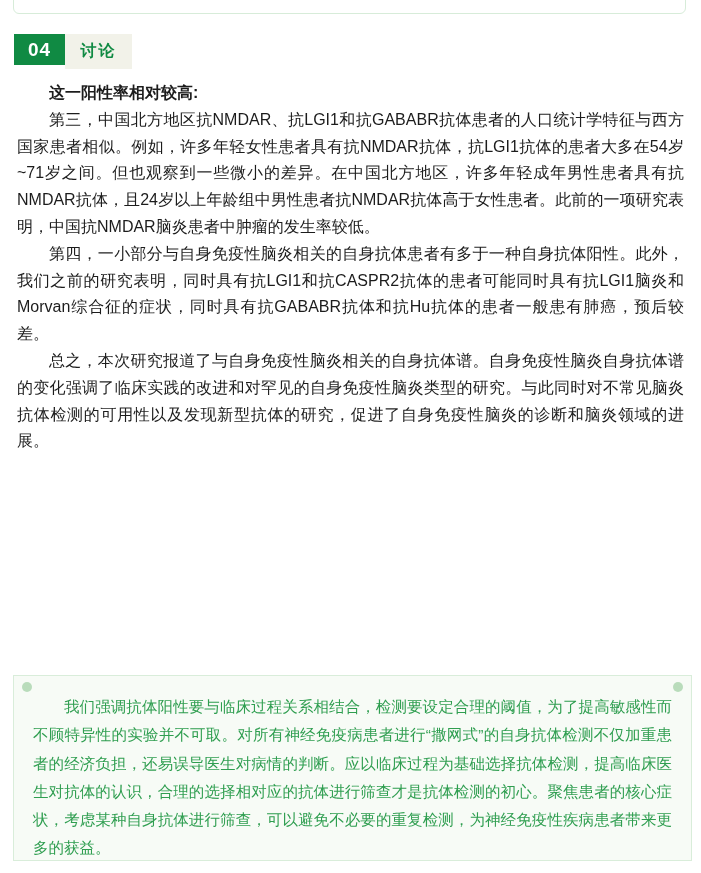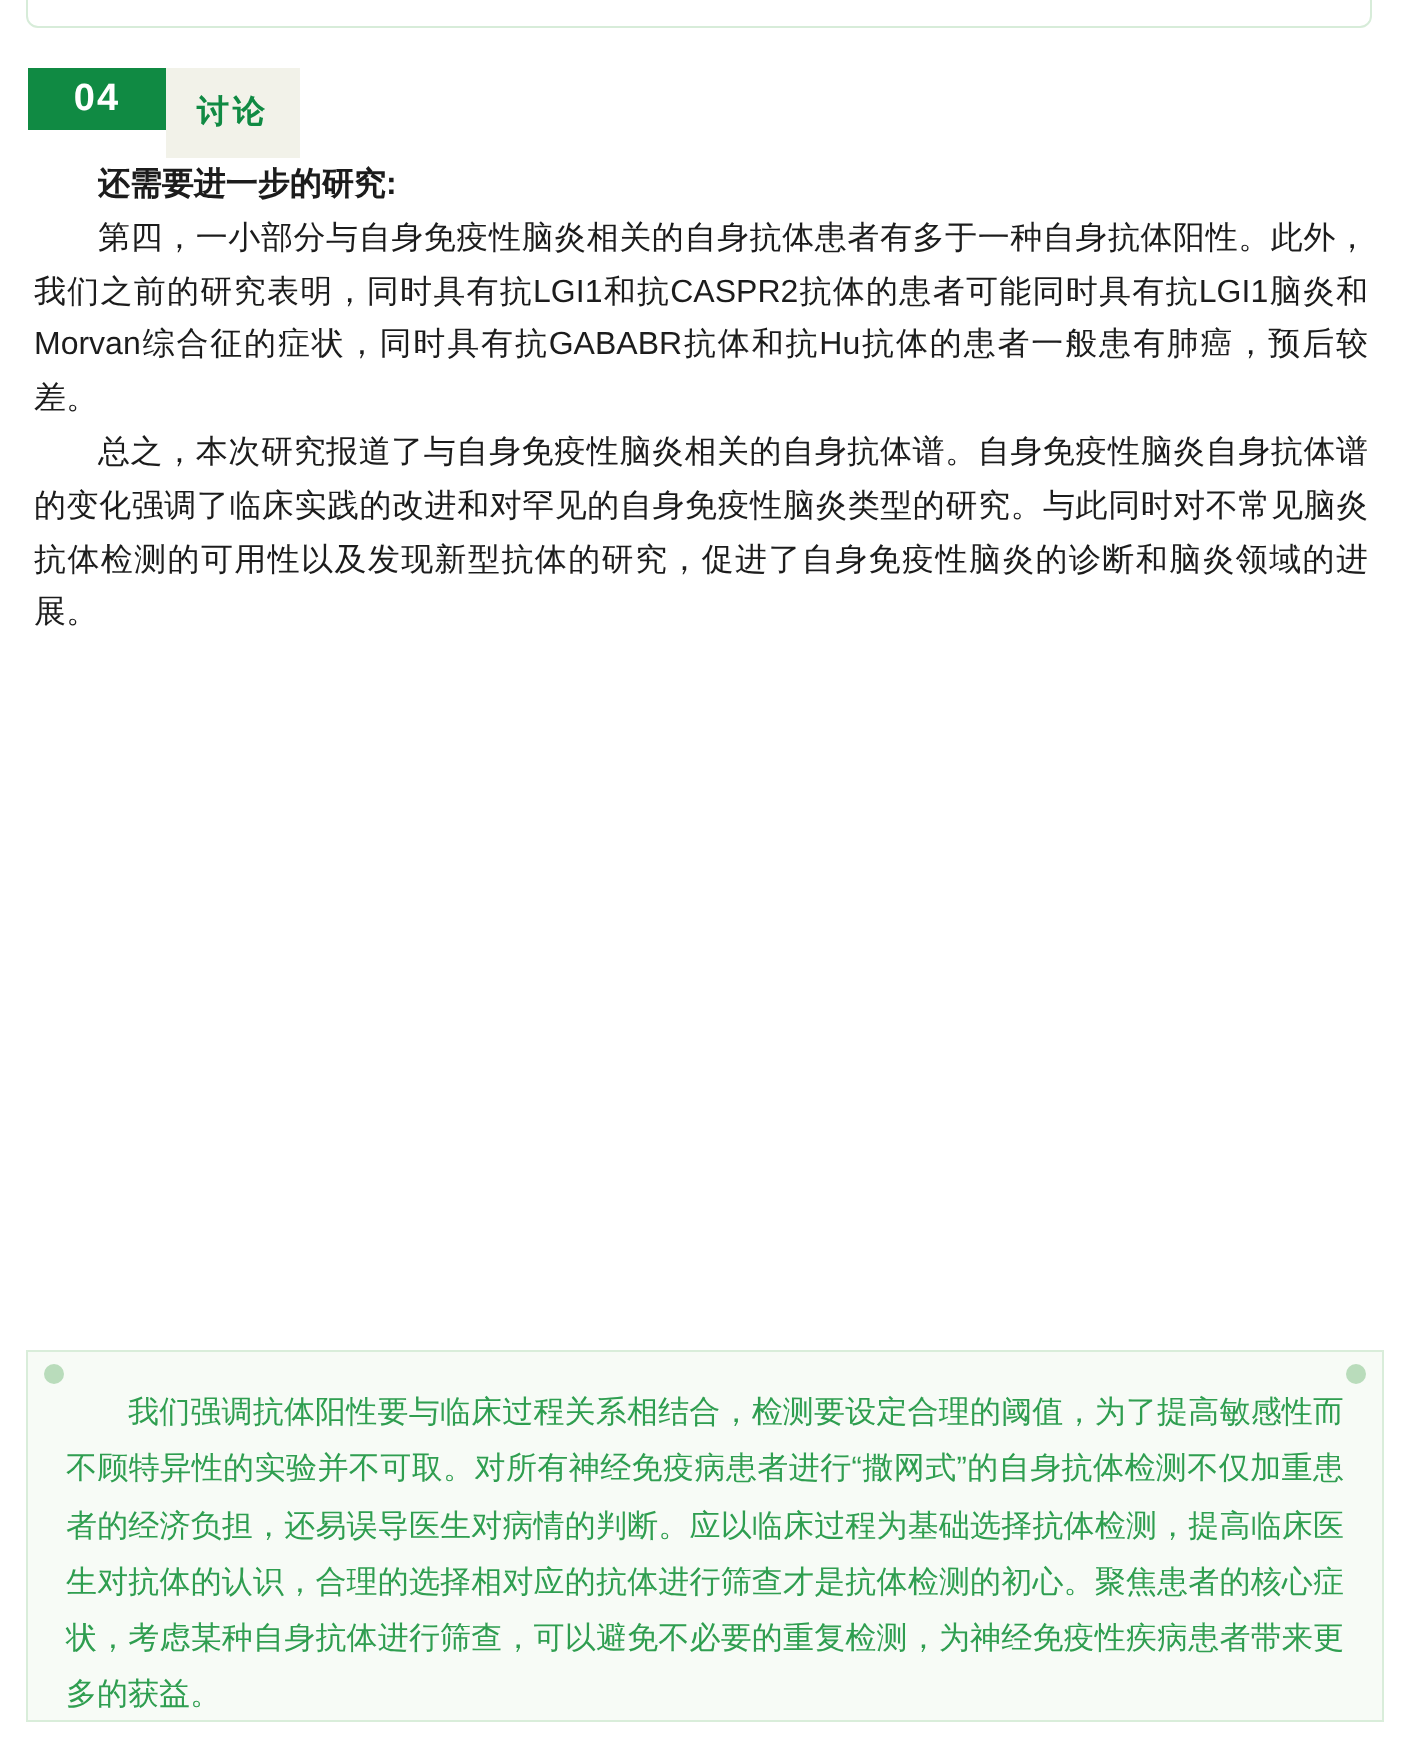--- a/index.html
+++ b/index.html
@@ -27,34 +27,34 @@
     box-sizing: border-box;
   }
   .section-header {
     position: absolute;
     top: 34px;
     left: 14px;
     display: flex;
     height: 31px;
   }
   .num-badge {
-    width: 69px;
+    width: 51px;
     height: 31px;
     background: #108a43;
     color: #ffffff;
     font-size: 19px;
     font-weight: bold;
     display: flex;
     align-items: center;
     justify-content: center;
     letter-spacing: 1px;
   }
   .title-badge {
     width: 67px;
-    height: 45px;
+    height: 35px;
     background: #f2f2e9;
     color: #108a43;
     font-size: 16px;
     font-weight: bold;
     display: flex;
     align-items: center;
     justify-content: center;
     letter-spacing: 2px;
   }
   .content {
@@ -108,21 +108,22 @@
 <body>
 
 <div class="top-remnant"></div>
 
 <div class="section-header">
   <div class="num-badge">04</div>
   <div class="title-badge">讨论</div>
 </div>
 
 <div class="content">
-  <p class="heading">还需要进一步的研究:</p>
+  <p class="heading">这一阳性率相对较高:</p>
+  <p>第三，中国北方地区抗NMDAR、抗LGI1和抗GABABR抗体患者的人口统计学特征与西方国家患者相似。例如，许多年轻女性患者具有抗NMDAR抗体，抗LGI1抗体的患者大多在54岁~71岁之间。但也观察到一些微小的差异。在中国北方地区，许多年轻成年男性患者具有抗NMDAR抗体，且24岁以上年龄组中男性患者抗NMDAR抗体高于女性患者。此前的一项研究表明，中国抗NMDAR脑炎患者中肿瘤的发生率较低。</p>
   <p>第四，一小部分与自身免疫性脑炎相关的自身抗体患者有多于一种自身抗体阳性。此外，我们之前的研究表明，同时具有抗LGI1和抗CASPR2抗体的患者可能同时具有抗LGI1脑炎和Morvan综合征的症状，同时具有抗GABABR抗体和抗Hu抗体的患者一般患有肺癌，预后较差。</p>
   <p>总之，本次研究报道了与自身免疫性脑炎相关的自身抗体谱。自身免疫性脑炎自身抗体谱的变化强调了临床实践的改进和对罕见的自身免疫性脑炎类型的研究。与此同时对不常见脑炎抗体检测的可用性以及发现新型抗体的研究，促进了自身免疫性脑炎的诊断和脑炎领域的进展。</p>
 </div>
 
 <div class="callout">
   <span class="dot dot-left"></span>
   <span class="dot dot-right"></span>
   <p>我们强调抗体阳性要与临床过程关系相结合，检测要设定合理的阈值，为了提高敏感性而不顾特异性的实验并不可取。对所有神经免疫病患者进行“撒网式”的自身抗体检测不仅加重患者的经济负担，还易误导医生对病情的判断。应以临床过程为基础选择抗体检测，提高临床医生对抗体的认识，合理的选择相对应的抗体进行筛查才是抗体检测的初心。聚焦患者的核心症状，考虑某种自身抗体进行筛查，可以避免不必要的重复检测，为神经免疫性疾病患者带来更多的获益。</p>
 </div>
 

